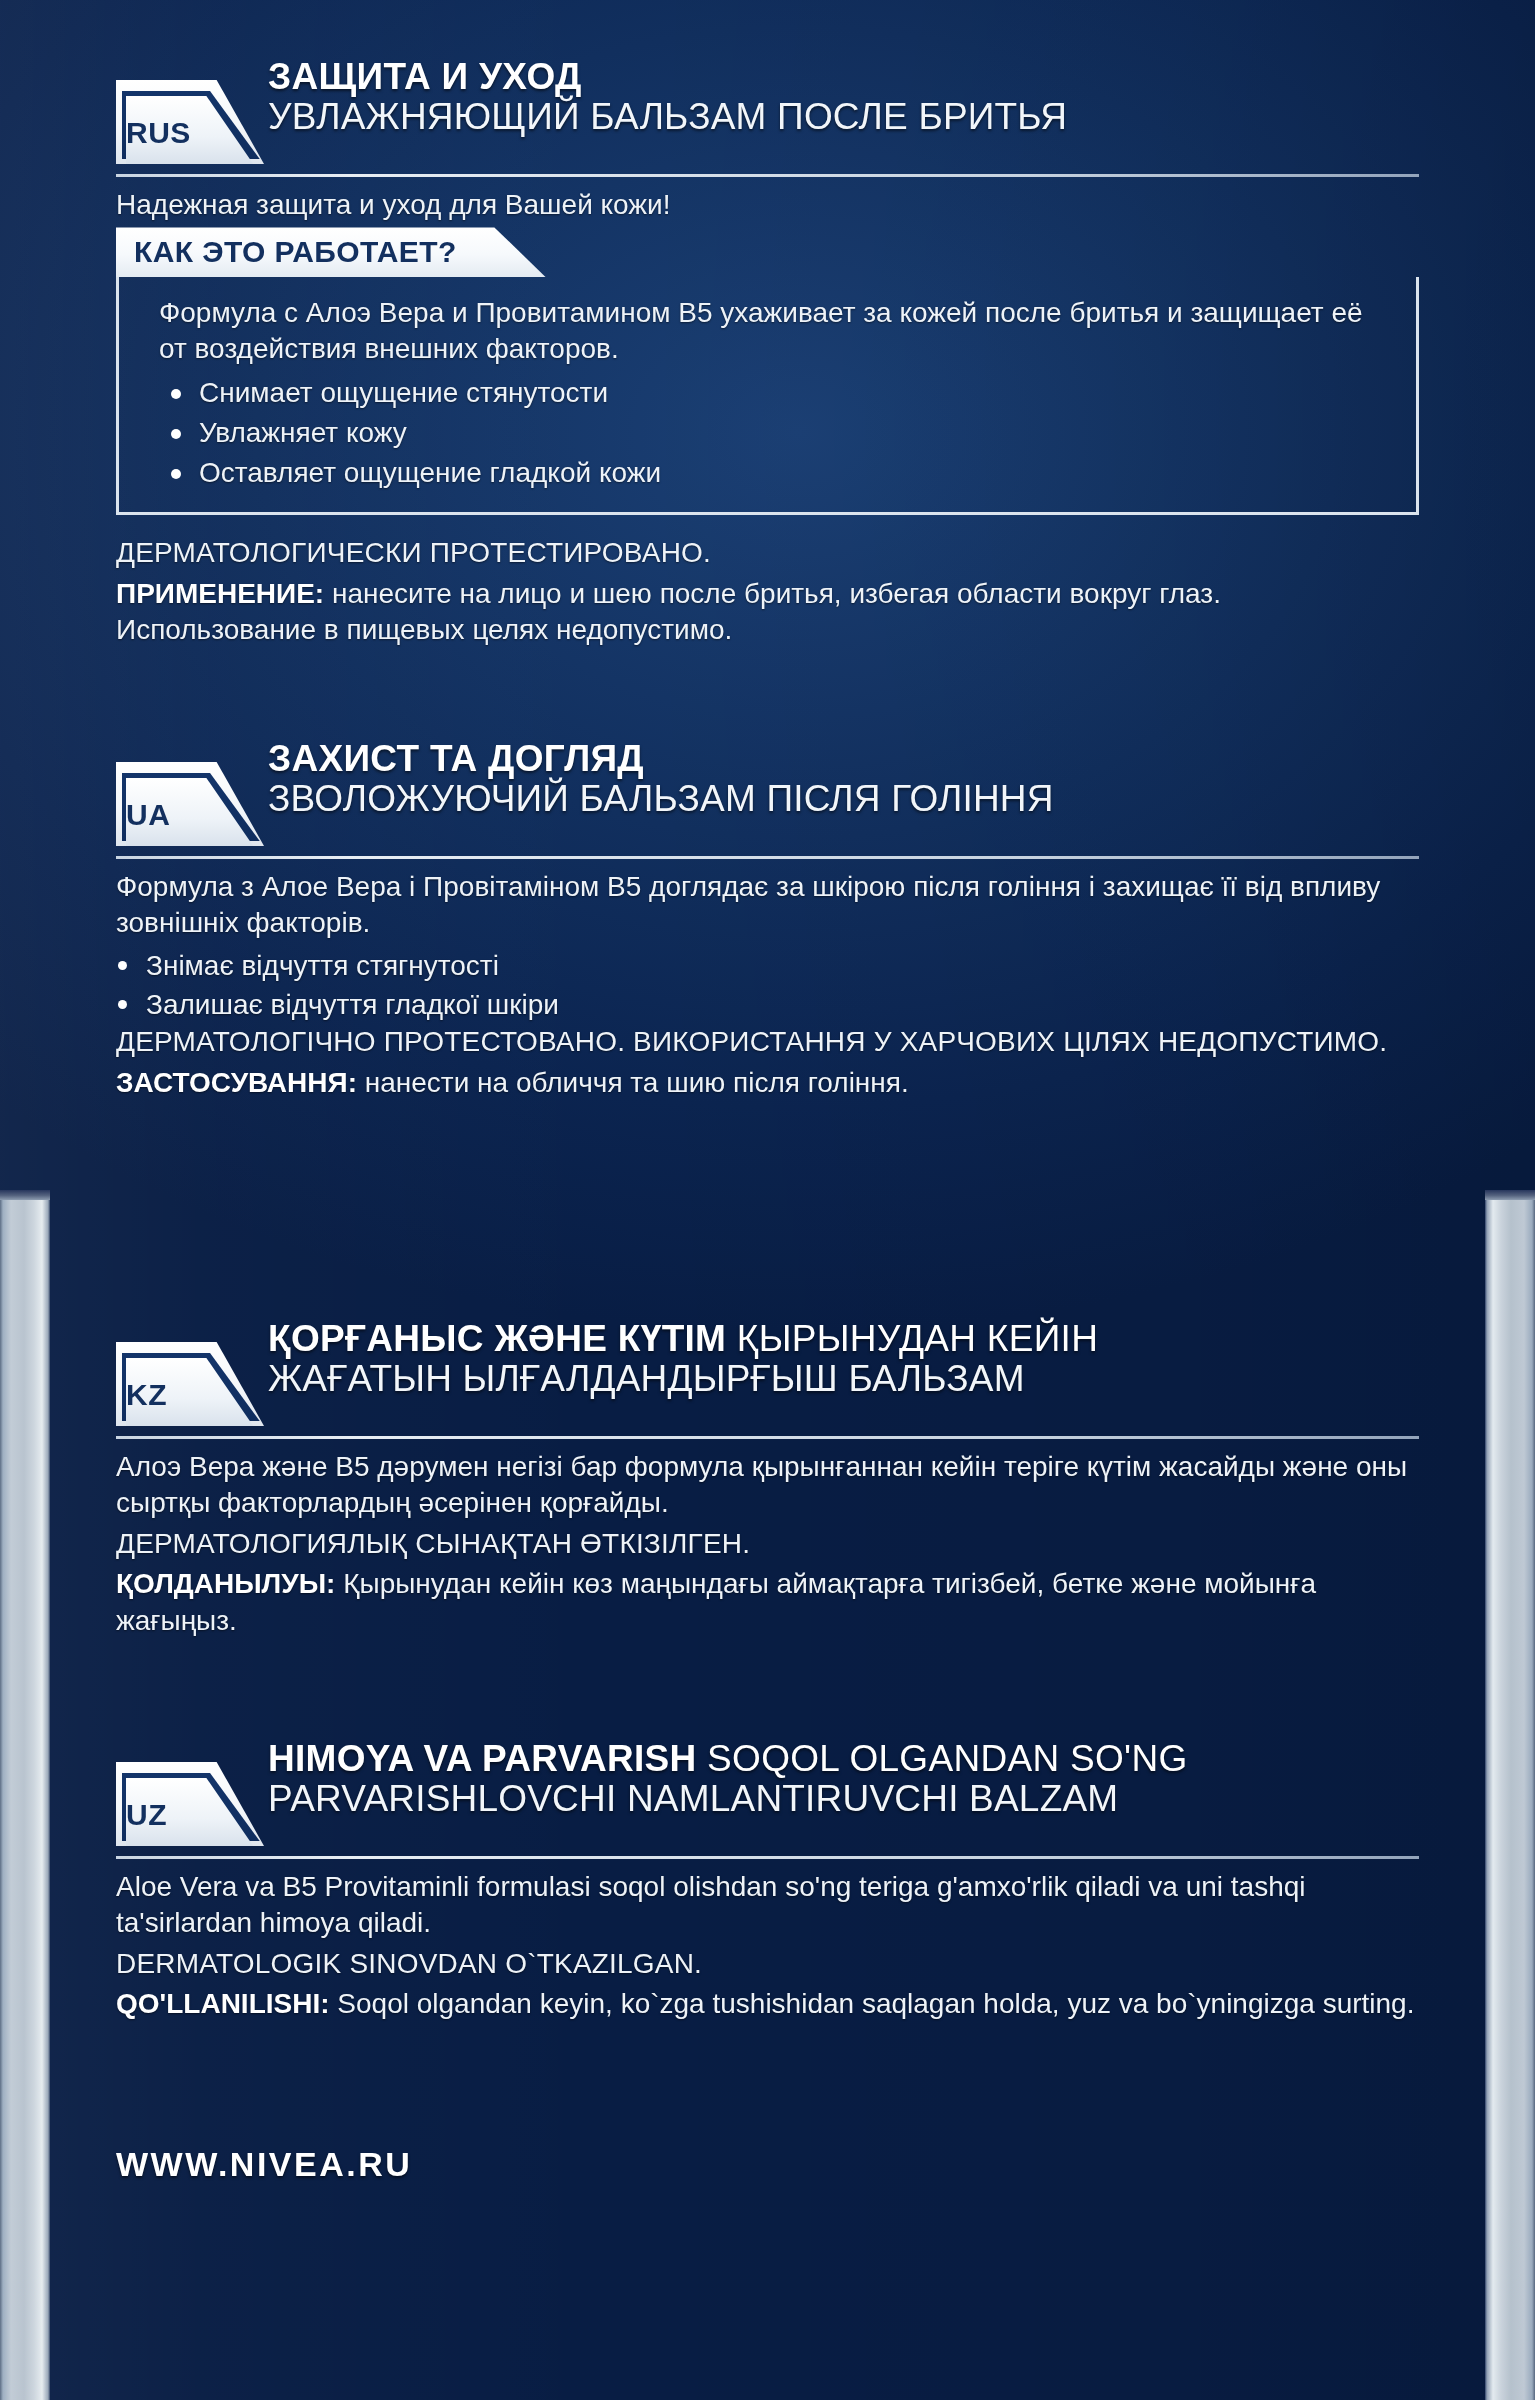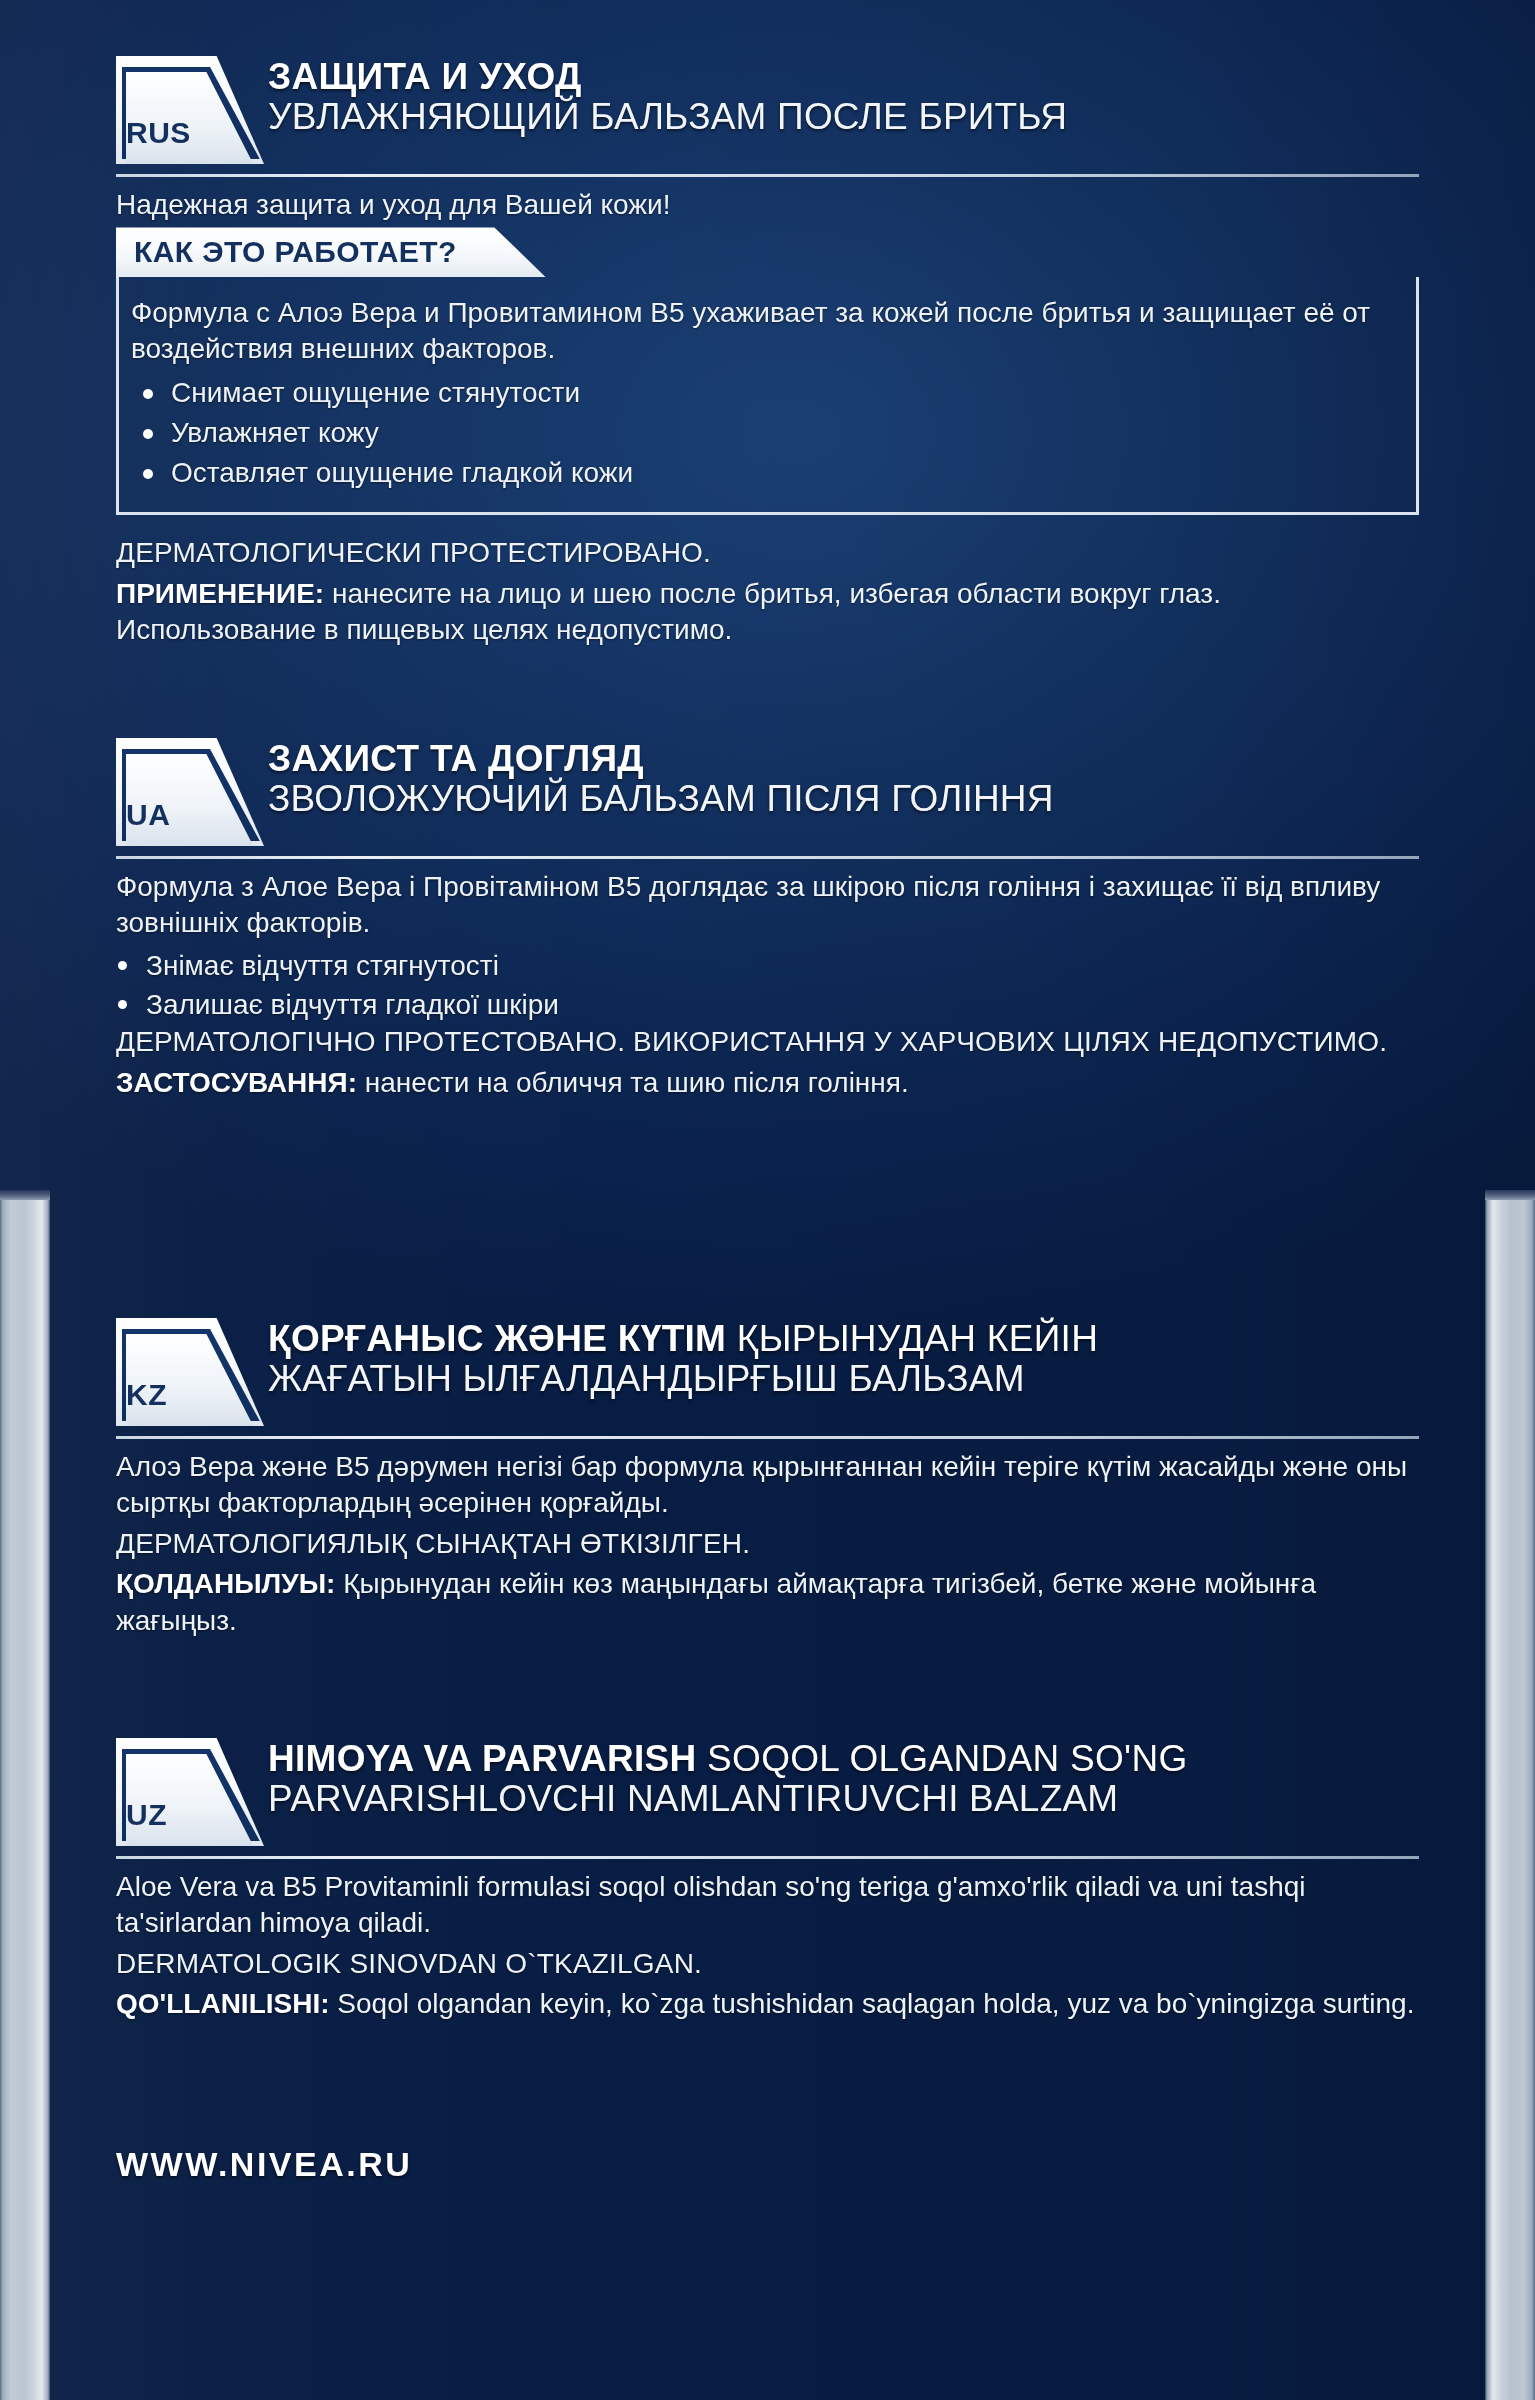--- a/index.html
+++ b/index.html
@@ -77,21 +77,21 @@
     padding-left:152px;      
     min-height:112px;
   }
 
   
   .lang-tab {
     position:absolute;
     left:0;
     bottom:6px;
     width:148px;
-    height:108px;
+    height:84px;
   }
   .lang-tab .tab-shape {
     position:absolute; inset:0;
     background:linear-gradient(180deg,#ffffff 0%,#f4f7fa 55%,#dfe6ee 100%);
     clip-path:polygon(0% 0%, 68% 0%, 100% 100%, 0% 100%);
     box-shadow:0 0 0 0 rgba(0,0,0,0);
   }
   
   .lang-tab .tab-notch {
     position:absolute;
@@ -179,21 +179,21 @@
     font-weight:bold;
     color:#13305f;
     letter-spacing:0.4px;
     white-space:nowrap;
   }
 
   
   .feature-box {
     border:3px solid #dbe4ee;
     border-top:none;
-    padding:18px 22px 20px 12px;
+    padding:18px 22px 20px 40px;
     margin-bottom:20px;
   }
   .feature-box .intro {
     font-size:28px;
     line-height:1.28;
     color:#eef3f8;
     text-shadow:0 1px 2px rgba(0,0,0,0.5);
     margin-bottom:6px;
   }
   .feature-list { list-style:none; }

